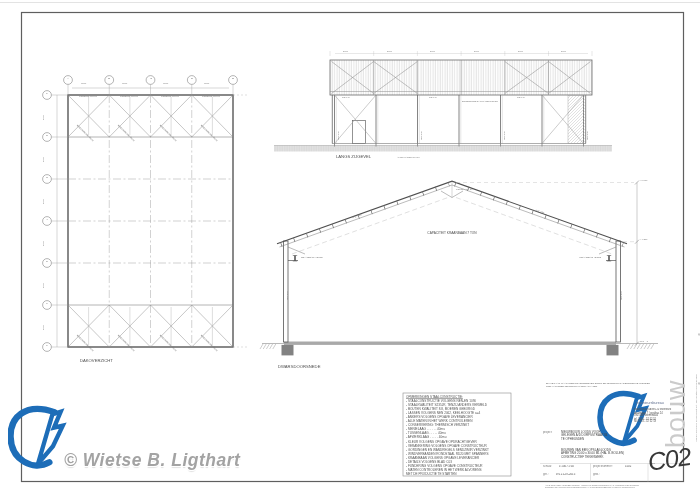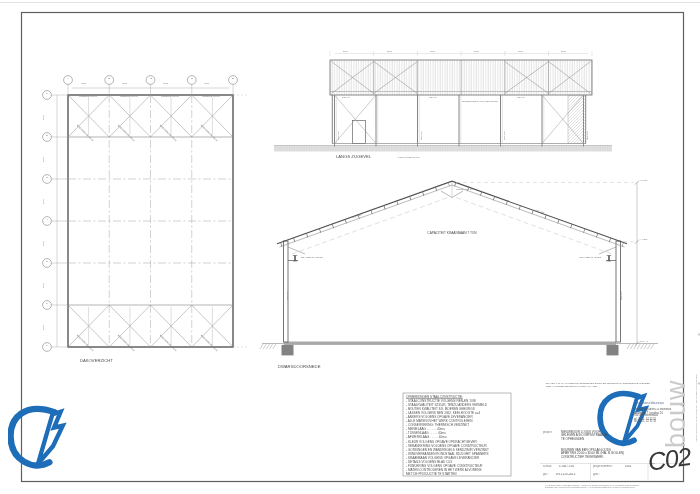--- a/index.html
+++ b/index.html
@@ -417,13 +417,14 @@
   <div class="t s28" style="left:606px;top:473px"></div>
   <div class="t s24" style="left:650px;top:461.5px;color:#777">blad:</div>
   <div id="sheetno">C02</div>
   <div class="t blk" style="left:545px;top:484px;font-size:6px;line-height:6.8px;transform:scale(.35);transform-origin:0 0;width:420px;color:#888">
     <div>ALLE RECHTEN VOORBEHOUDEN - NIETS UIT DEZE TEKENING MAG WORDEN GEKOPIEERD</div>
     <div>ZONDER SCHRIFTELIJKE TOESTEMMING VAN INGENIEURSBUREAU BOUW CONSTRUCT</div>
   </div>
   <div id="brand-vert">bouw construct</div>
   <div class="t dim" style="left:694.5px;top:442px;font-size:6.2px;transform:rotate(-90deg) scale(.4);transform-origin:0 0;color:#999">ingenieursbureau bouw construct  ·  alle rechten voorbehouden</div>
 
+  <div id="wm-text">© Wietse B. Ligthart</div>
 </div>
 
 </body></html>

